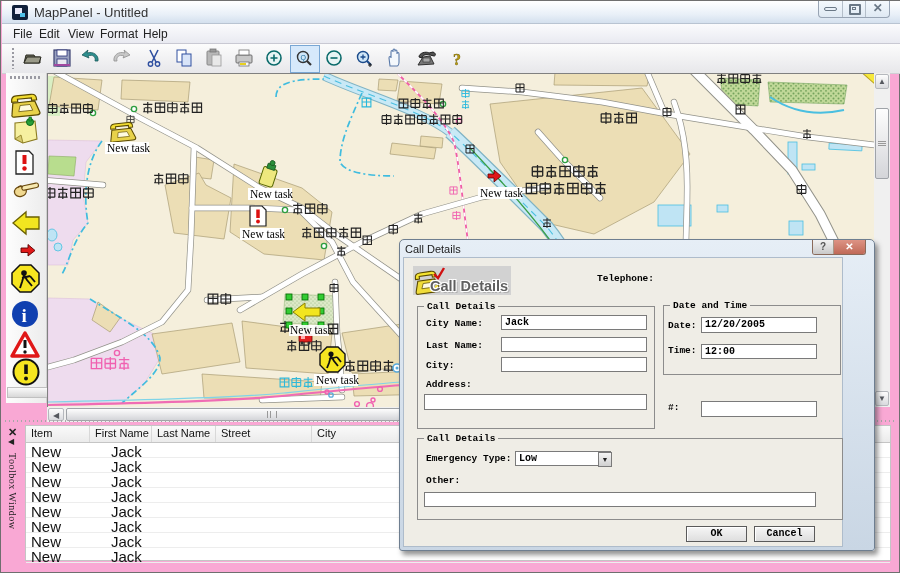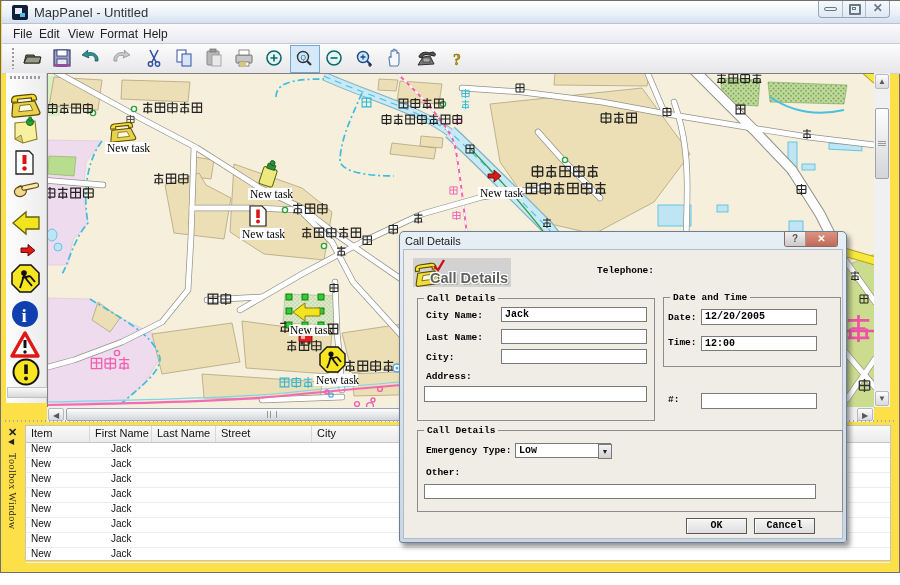--- a/index.html
+++ b/index.html
@@ -1,17 +1,17 @@
 <!DOCTYPE html>
 <html><head>
 <meta charset="utf-8">
 <style>
   html,body{margin:0;padding:0;}
   body{width:900px;height:585px;overflow:hidden;font-family:"Liberation Sans",sans-serif;}
-  #win{position:absolute;left:0;top:0;width:900px;height:573px;background:#fde047;border:1px solid #6f6f6f;box-sizing:border-box;}
+  #win{position:absolute;left:0;top:0;width:900px;height:573px;background:#f9a8d4;border:1px solid #6f6f6f;box-sizing:border-box;}
   
   #title{position:absolute;left:1px;top:0;width:898px;height:22px;background:linear-gradient(#ffffff,#e9f0f8 60%,#d4e0ee);border-bottom:1px solid #b9c4d2;}
   #title .txt{position:absolute;left:32px;top:4px;font-size:13px;color:#333;}
   #appicon{position:absolute;left:10px;top:4px;width:16px;height:15px;background:#10203a;border-radius:2px;}
   #appicon:before{content:"";position:absolute;left:3px;top:3px;width:7px;height:6px;background:#e8e8f8;}
   #appicon:after{content:"";position:absolute;left:8px;top:8px;width:5px;height:4px;background:#4fc0e8;}
   #wbtns{position:absolute;right:9px;top:0;width:70px;height:16px;background:linear-gradient(#f4f9fd,#dfe9f3);border:1px solid #98a4b4;border-top:none;border-radius:0 0 4px 4px;display:flex;}
   #wbtns div{flex:1;position:relative;border-right:1px solid #b4bec9;}
   #wbtns div:last-child{border-right:none;}
   #wbtns span{position:absolute;left:0;top:0;right:0;bottom:0;font-size:10px;font-weight:bold;color:#6a7886;text-align:center;line-height:15px;}
@@ -31,31 +31,31 @@
   
   .sb{position:absolute;background:#f0f0f0;}
   .sbtn{position:absolute;background:linear-gradient(#fdfdfd,#d9dade);border:1px solid #b5b8bd;border-radius:2px;box-sizing:border-box;color:#55585e;text-align:center;}
   .thumb{position:absolute;background:linear-gradient(#fdfdfd,#d4d5d9);border:1px solid #9fa3a8;border-radius:2px;box-sizing:border-box;}
   
   #grid{position:absolute;left:24px;top:424px;width:866px;height:136px;background:#fff;border:1px solid #c5c5c5;box-sizing:border-box;}
   #ghead{position:absolute;left:0;top:0;width:100%;height:16px;background:linear-gradient(#fafafa,#ebebeb);border-bottom:1px solid #c5c5c5;font-size:11px;color:#111;}
   #ghead span{position:absolute;top:1px;}
   .gcol{position:absolute;top:0;width:1px;background:#d8d8d8;height:16px;}
   .grow{position:absolute;left:0;width:100%;height:1px;background:#ededed;}
-  .gc{position:absolute;font-size:10px;color:#111;}
+  .gc{position:absolute;font-size:15px;color:#111;}
   
   #vtitle{position:absolute;left:4px;top:424px;width:16px;height:138px;font-size:11px;color:#333;}
   #vtitle .x{position:absolute;left:3px;top:1px;font-size:11px;font-weight:bold;color:#222;}
   #vtitle .a{position:absolute;left:3px;top:12px;font-size:8px;color:#222;}
   #vtitle .t{position:absolute;left:2px;top:28px;writing-mode:vertical-rl;font-family:"Liberation Serif",serif;font-size:10px;letter-spacing:0.5px;color:#222;}
   
   #status{position:absolute;left:1px;top:560px;width:898px;height:21px;background:linear-gradient(#f7f7f7,#e9e9e9);border-top:1px solid #d4d4d4;font-size:12px;color:#222;}
   .spanel{position:absolute;top:2px;height:15px;border:1px solid #cfcfcf;border-radius:1px;}
   
-  #dlg{position:absolute;left:398px;top:230px;width:446px;height:310px;background:linear-gradient(#e6eef6,#c9d6e4);border:1px solid #6e7e90;border-radius:5px 5px 3px 3px;box-shadow:3px 4px 5px rgba(60,60,60,0.55);}
+  #dlg{position:absolute;left:398px;top:238px;width:446px;height:310px;background:linear-gradient(#e6eef6,#c9d6e4);border:1px solid #6e7e90;border-radius:5px 5px 3px 3px;box-shadow:3px 4px 5px rgba(60,60,60,0.55);padding-left:28px;}
   #dlgtitle{position:absolute;left:5px;top:3px;font-size:11px;color:#1a1a1a;}
   #dlgclient{position:absolute;left:3px;top:17px;width:440px;height:290px;background:#efede6;border:1px solid #aebccb;box-sizing:border-box;}
   .lbl{position:absolute;font-family:"Liberation Mono",monospace;font-weight:bold;font-size:9.5px;color:#000;}
   .gbox{position:absolute;border:1px solid #8c8c8c;}
   .gbox b{position:absolute;left:6px;top:-6px;background:#efede6;padding:0 3px;font-family:"Liberation Mono",monospace;font-size:9.5px;font-weight:bold;color:#000;}
   .tb{position:absolute;background:#fff;border:1px solid #7a7a7a;font-family:"Liberation Mono",monospace;font-weight:bold;font-size:10px;color:#000;padding:1px 0 0 3px;box-sizing:border-box;}
   .btn{position:absolute;width:61px;height:16px;background:linear-gradient(#f6f6f6,#dedede);border:1px solid #5a5a5a;box-shadow:inset 1px 1px 0 #fff;text-align:center;font-family:"Liberation Mono",monospace;font-weight:bold;font-size:10px;color:#000;line-height:14px;box-sizing:border-box;}
 </style>
 </head>
 <body>

